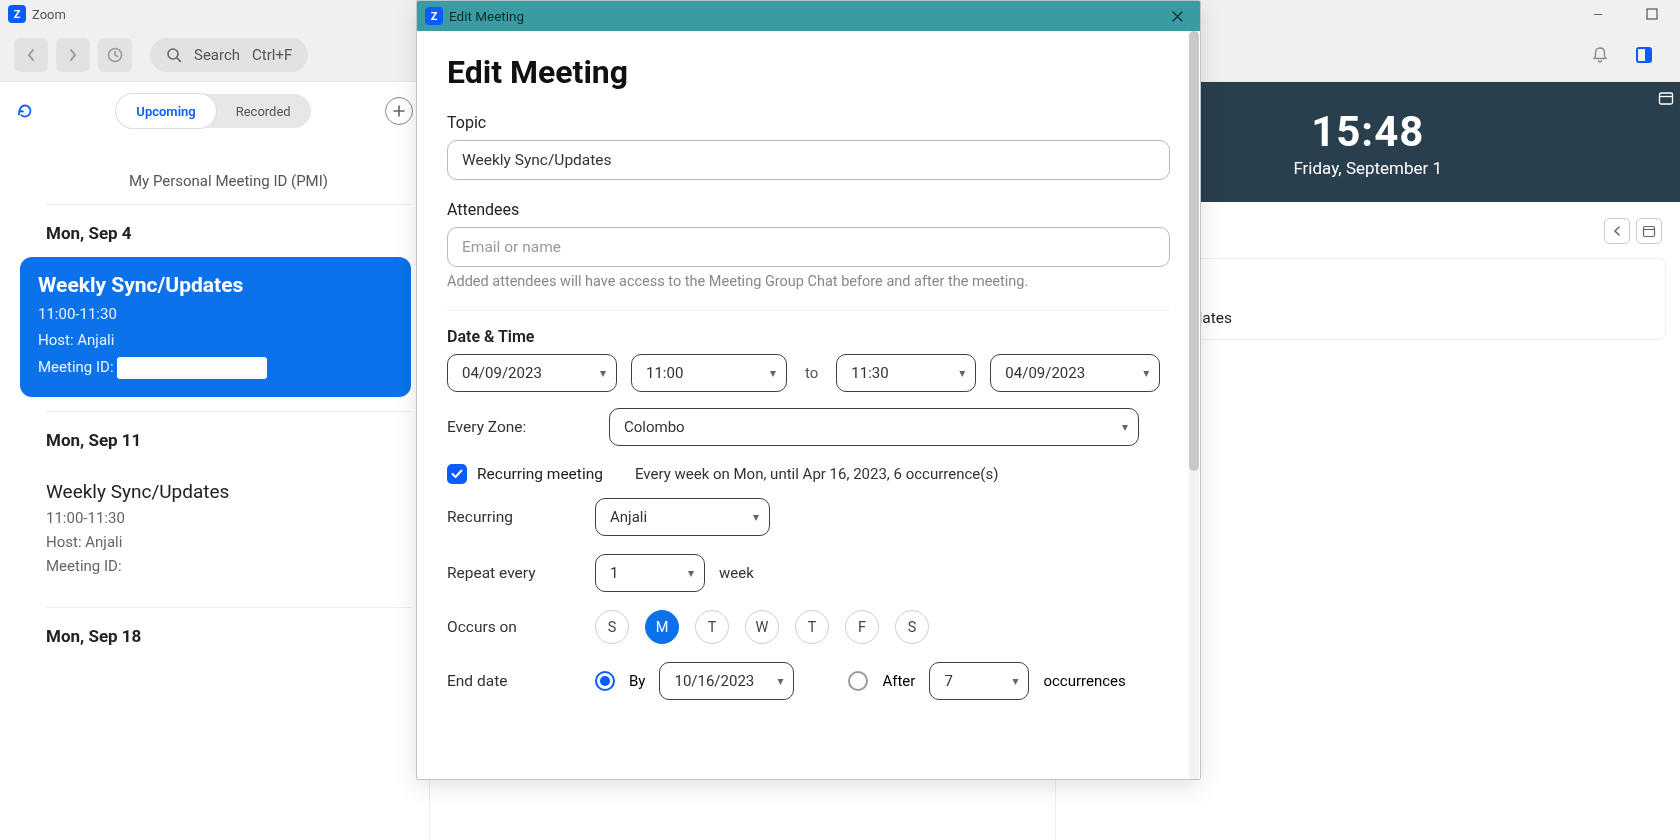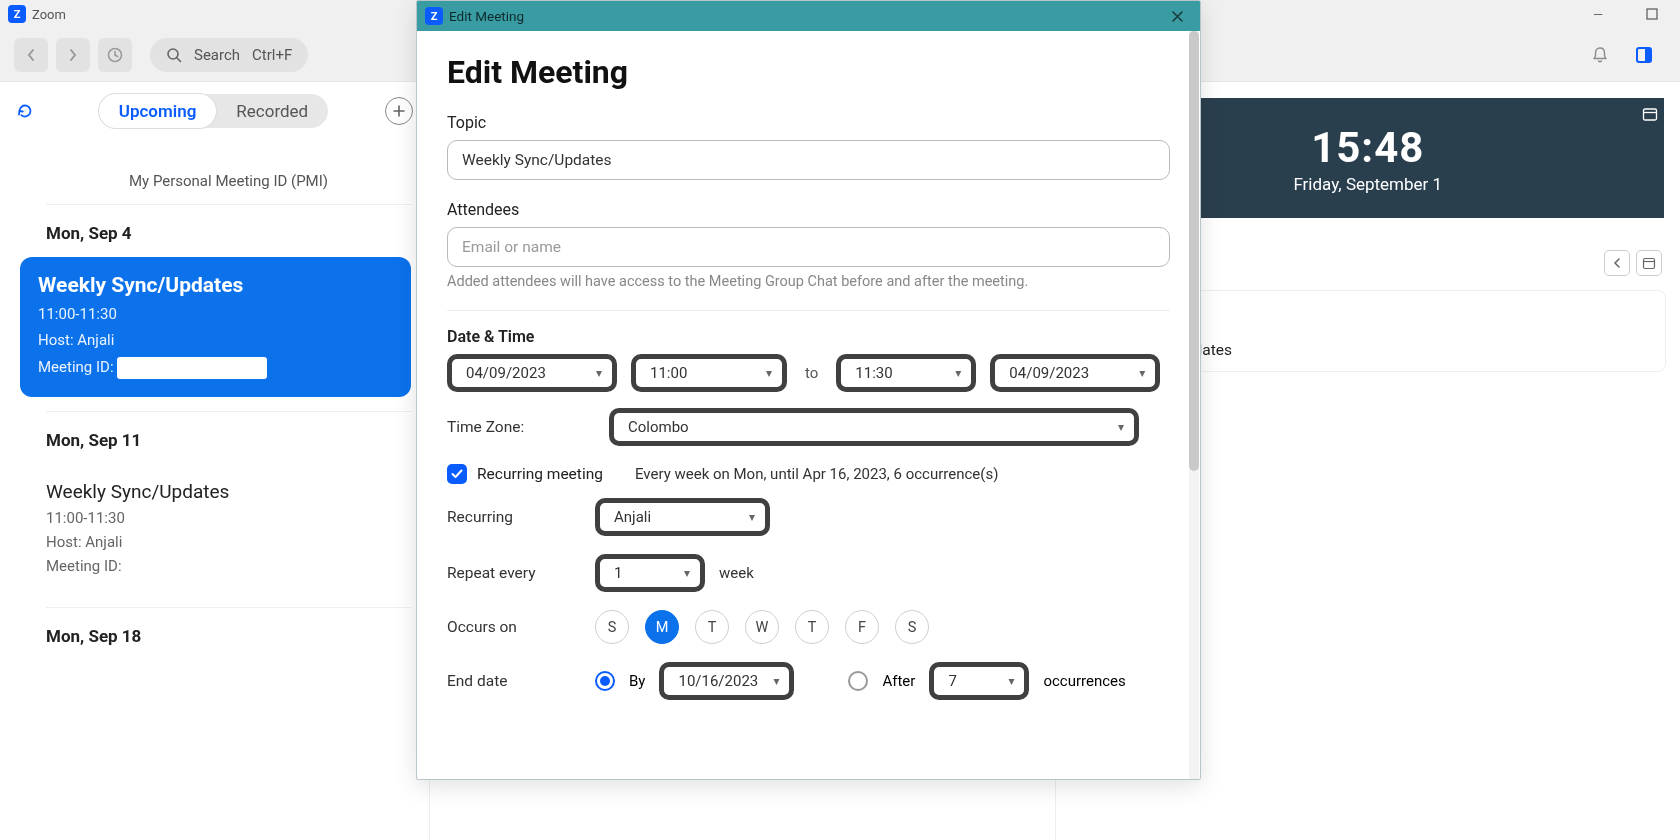--- a/index.html
+++ b/index.html
@@ -21,39 +21,39 @@
 .dock-icon { width: 16px; height: 16px; border: 2px solid #0b5cff; border-radius: 3px; position: relative; }
 .dock-icon::after { content: ''; position: absolute; right: 0; top: 0; bottom: 0; width: 5px; background: #0b5cff; }
 
 
 .main { display: flex; height: calc(100% - 82px); background: #fff; }
 .left-pane { width: 430px; background: #fff; border-right: 1px solid #eee; display: flex; flex-direction: column; }
 .left-header { display: flex; align-items: center; padding: 12px 16px 10px 16px; gap: 10px; }
 .refresh-btn { color: #0b5cff; font-size: 18px; width: 26px; text-align: center; }
 .seg-wrap { flex: 1; display: flex; justify-content: center; }
 .segmented { display: inline-flex; background: #e7e7e7; border-radius: 18px; height: 34px; align-items: center; }
-.seg-item { padding: 0 20px; height: 34px; display: inline-flex; align-items: center; font-size: 17px; color: #555; border-radius: 18px; cursor:pointer;}
+.seg-item { padding: 0 20px; height: 34px; display: inline-flex; align-items: center; font-size: 13px; color: #555; border-radius: 18px; cursor:pointer;}
 .seg-item.active { background: #fff; color: #0b5cff; font-weight: 600; box-shadow: 0 0 0 1px #ddd; }
 .add-btn { width: 28px; height: 28px; border: 1.5px solid #888; border-radius: 50%; display: inline-flex; align-items: center; justify-content: center; color: #666; font-size: 17px; }
 
 .left-scroll { padding: 0 18px 8px 46px; overflow: auto; }
 .pmi-row { text-align: center; color: #555; font-size: 15px; margin: 34px 0 14px 0; }
 .hr { border-top: 1px solid #eee; margin: 8px 0 18px 0; }
 .date-head { font-weight: 700; font-size: 17px; color: #222; margin: 8px 0 14px 0; }
 .meeting-card { border-radius: 12px; padding: 16px 18px 18px 18px; margin: 0 0 14px -26px; }
 .meeting-card.selected { background: #0b72ec; color: #fff; }
 .meeting-card.selected .mc-title { font-weight: 700; font-size: 21px; }
 .meeting-card.selected .mc-line { color: #eaf3ff; font-size: 15px; margin-top: 8px; }
 .meeting-card .mc-id-blank { display: inline-block; background: #fff; width: 150px; height: 22px; border-radius: 3px; vertical-align: middle; }
 .meeting-plain .mc-title { font-size: 19px; color: #222; }
 .meeting-plain .mc-line { color: #666; font-size: 15px; margin-top: 6px; }
 
 
 .right-pane { flex: 1; background: #fff; display: flex; flex-direction: column; }
-.clock-card { margin: 16px; height: 120px; background: #2a3f4e; color: #fff; display: flex; flex-direction: column; align-items: center; justify-content: center; position: relative; }
+.clock-card { margin: 0; height: 120px; background: #2a3f4e; color: #fff; display: flex; flex-direction: column; align-items: center; justify-content: center; position: relative; }
 .clock-plant { position: absolute; left: 0; bottom: 0; width: 60px; height: 110px; overflow: hidden; }
 .clock-time { font-size: 42px; font-weight: 700; letter-spacing: 1px; }
 .clock-date { font-size: 17px; margin-top: 2px; }
 .clock-cal-icon { position: absolute; right: 4px; top: 8px; width: 18px; height: 18px;}
 .agenda-head { display: flex; align-items: center; padding: 16px 18px 8px 18px; }
 .agenda-head .ah-date { font-weight: 700; font-size: 19px; }
 .agenda-head .ah-nav { margin-left: auto; display: flex; gap: 6px; }
 .ah-btn { width: 26px; height: 26px; border: 1px solid #ccc; border-radius: 5px; display: inline-flex; align-items: center; justify-content: center; color: #666; font-size: 13px; }
 .agenda-item { margin: 6px 14px; border: 1px solid #eee; border-radius: 8px; padding: 10px 12px 12px 12px; }
 .agenda-item .ai-top { font-size: 13.5px; color: #444; display: flex; align-items: center; gap: 6px; }
@@ -71,21 +71,21 @@
 .fld-label { font-size: 16px; color: #222; margin-bottom: 8px; }
 .text-input { width: 100%; height: 40px; border: 1px solid #b9b9b9; border-radius: 10px; padding: 0 14px; font-size: 15.5px; color: #333; outline: none; background: #fff;}
 .text-input::placeholder { color: #9a9a9a; }
 .section-gap { height: 20px; }
 .check-row { display: flex; align-items: center; gap: 10px; margin-top: 10px; font-size: 15.5px; color: #222;}
 .checkbox { width: 20px; height: 20px; border-radius: 5px; background: #0b5cff; display: inline-flex; align-items: center; justify-content: center; color: #fff; font-size: 13px; }
 .info-icon { width: 18px; height: 18px; border: 1.5px solid #777; border-radius: 50%; display: inline-flex; align-items: center; justify-content: center; font-size: 12px; color: #777; font-style: italic; font-family: Georgia, serif;}
 .help-text { font-size: 14.5px; color: #888; margin-top: 6px; }
 .thin-hr { border-top: 1px solid #eee; margin: 20px 0 16px 0; }
 .row { display: flex; align-items: center; gap: 14px; flex-wrap: wrap; }
-.select { height: 38px; border: 5px solid #404040; border-radius: 10px; padding: 0 32px 0 14px; font-size: 15px; color: #333; background: #fff; position: relative; display: inline-flex; align-items: center; }
+.select { height: 38px; border: 1px solid #404040; border-radius: 10px; padding: 0 32px 0 14px; font-size: 15px; color: #333; background: #fff; position: relative; display: inline-flex; align-items: center; }
 .select .chev { position: absolute; right: 10px; top: 50%; transform: translateY(-50%); color: #666; font-size: 12px; }
 .to-text { color: #555; font-size: 15px; padding: 0 4px;}
 .form-grid { display: grid; grid-template-columns: 148px 1fr; row-gap: 18px; align-items: center; margin-top: 14px; }
 .form-grid .glabel { font-size: 15.5px; color: #333; }
 .recur-summary { font-size: 15px; color: #333; margin-left: 22px; }
 .day-pills { display: flex; gap: 16px; }
 .day-pill { width: 34px; height: 34px; border: 1px solid #cfcfcf; border-radius: 50%; display: inline-flex; align-items: center; justify-content: center; font-size: 14.5px; color: #444; cursor:pointer; background:#fff;}
 .day-pill.active { background: #0b72ec; color: #fff; border-color: #0b72ec; }
 .radio { width: 20px; height: 20px; border: 2px solid #999; border-radius: 50%; display: inline-flex; align-items: center; justify-content: center; }
 .radio.checked { border-color: #0b5cff; }
@@ -292,21 +292,21 @@
         <span>11:30</span>
         <span class="chev">▾</span>
       </div>
       <div class="select" style="width:170px;">
         <span>04/09/2023</span>
         <span class="chev">▾</span>
       </div>
     </div>
 
     <div class="row" style="margin-top:16px; align-items:center;">
-      <span style="width:148px; font-size:15.5px; color:#333;">Time Zone:</span>
+      <span style="width:148px; font-size:15.5px; color:#333;">Every Zone:</span>
       <div class="select" style="width:530px;">
         <span>Colombo</span>
         <span class="chev">▾</span>
       </div>
     </div>
 
     <div class="check-row" style="margin-top:18px;">
       <span class="checkbox">
         <svg width="12" height="10" viewBox="0 0 12 10">
             <path d="M1.5 5 L4.5 8 L10.5 1.5" stroke="#fff" stroke-width="2" fill="none" stroke-linecap="round" stroke-linejoin="round"></path>

